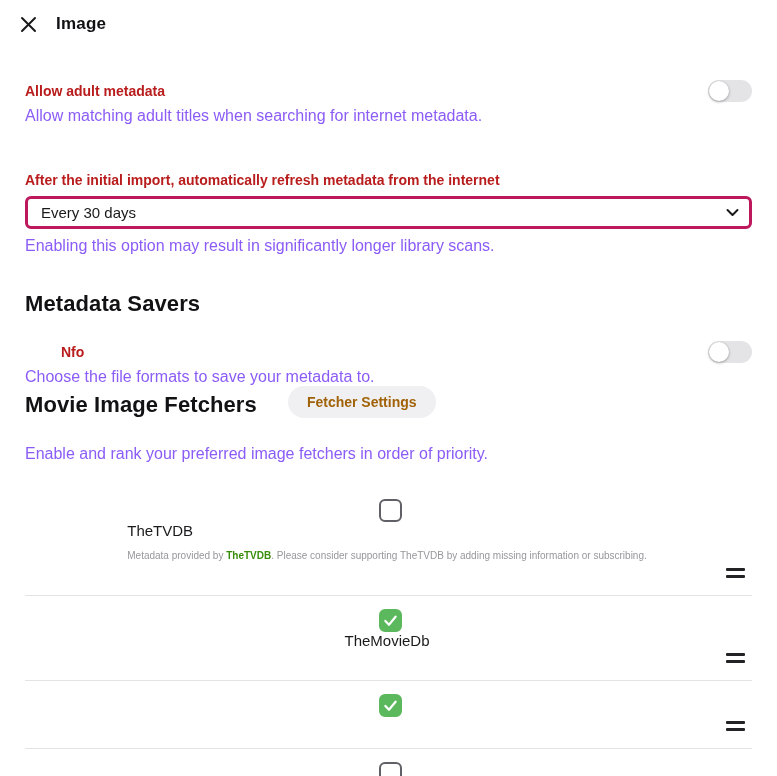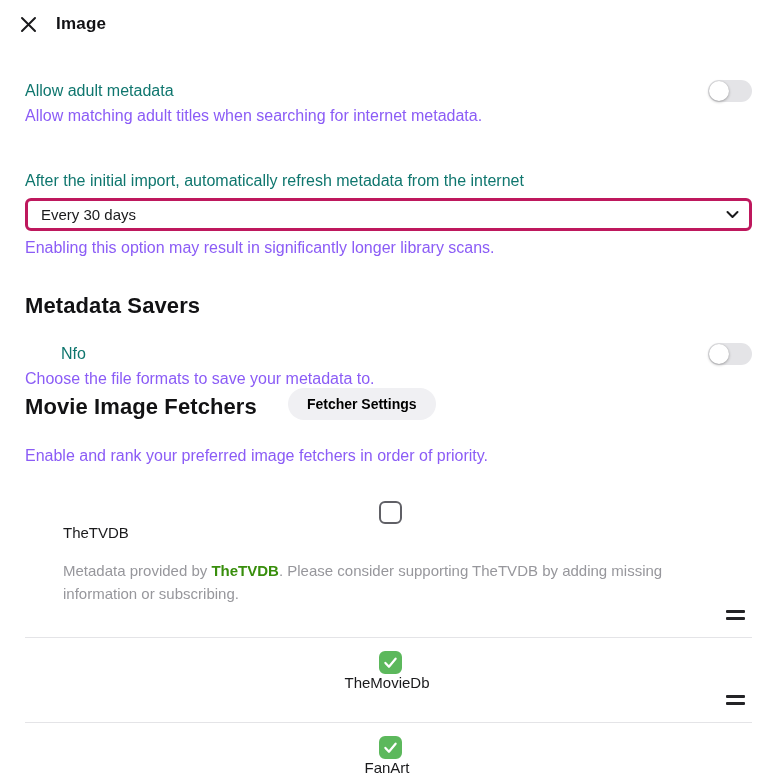--- a/index.html
+++ b/index.html
@@ -19,21 +19,21 @@
     cursor: pointer; background: none; border: none;
   }
   .page-title { font-size: 17px; font-weight: 700; color: #111114; letter-spacing: .2px; }
 
   .content { padding: 0 25px; }
 
   .setting-row {
     display: flex; align-items: center; justify-content: space-between;
   }
   .row-1 { margin-top: 46px; }
-  .label { font-size: 16px; color: #0f766e; }
+  .label { font-size: 14px; color: #b91c1c; font-weight: bold; }
   .helper { font-size: 16px; color: #8b5cf6; margin-top: 5px; }
 
   
   .toggle {
     position: relative; width: 44px; height: 22px; border-radius: 11px;
     background: #e4e4e7; cursor: pointer; flex: 0 0 auto;
   }
   .toggle .knob {
     position: absolute; left: 1px; top: 1px; width: 20px; height: 20px;
     border-radius: 50%; background: #fff;
@@ -55,21 +55,21 @@
     font-size: 22px; font-weight: 700; color: #121214; letter-spacing: .1px;
   }
   .savers-heading { margin-top: 36px; }
   .nfo-row { margin-top: 24px; margin-left: 36px; }
 
   .fetchers-heading-row {
     display: flex; align-items: flex-end; gap: 31px;
   }
   .pill-button {
     border: none; cursor: pointer;
-    background: #f0f0f3; color: #000000;
+    background: #f0f0f3; color: #a16207;
     font-family: "Liberation Sans", "DejaVu Sans", sans-serif;
     font-size: 14px; font-weight: 700;
     height: 32px; padding: 0 19px; border-radius: 16px;
   }
   .fetchers-help { margin-top: 27px; }
 
   .fetcher-list { margin-top: 23px; }
   .fetcher-row {
     display: flex; align-items: center;
     border-bottom: 1px solid #e4e4e7;
@@ -80,21 +80,21 @@
   .checkbox {
     width: 23px; height: 23px; border-radius: 6px; flex: 0 0 auto;
     border: 2px solid #606066; background: #fff; cursor: pointer;
     display: flex; align-items: center; justify-content: center; margin-left: 4px;
   }
   .checkbox svg { display: none; }
   .checkbox.checked { background: #5cb85c; border-color: #5cb85c; }
   .checkbox.checked svg { display: block; }
   .fetcher-text { margin-left: 13px; flex: 1 1 auto; padding-right: 16px; }
   .fetcher-name { font-size: 15px; color: #1a1a1c; }
-  .fetcher-desc { font-size: 15px; color: #97979c; margin-top: 18px; line-height: 1.55; max-width: 648px; }
+  .fetcher-desc { font-size: 10px; color: #97979c; margin-top: 9px; line-height: 1.55; max-width: 648px; }
   .fetcher-desc .green-link { color: #388e0c; font-weight: 700; text-decoration: none; }
   .drag-handle {
     margin-left: auto; flex: 0 0 auto; cursor: grab; padding: 4px 2px;
     display: flex; flex-direction: column; gap: 4px; margin-right: 5px;
   }
   .drag-handle i { display: block; width: 19px; height: 3px; background: #232326; border-radius: 1px; }
 </style>
 </head>
 <body>
 
@@ -175,24 +175,20 @@
           <i></i>
     </div>
   </div>
 
   <div class="fetcher-row">
     <div class="checkbox checked" role="checkbox" aria-checked="true">
       <svg width="17" height="17" viewBox="0 0 20 20">
         <path d="M4 10.5 L8.2 15 L16 5.5" stroke="#fff" stroke-width="2.6" fill="none" stroke-linecap="round" stroke-linejoin="round"></path>
       </svg>
     </div>
-    <div class="fetcher-text">
-      <div class="fetcher-name">FanArt</div>
-
-    </div>
     <div class="drag-handle" title="Drag to reorder">
       <i></i>
           <i></i>
     </div>
   </div>
 
   <div class="fetcher-row">
     <div class="checkbox" role="checkbox" aria-checked="false">
       
     </div>

